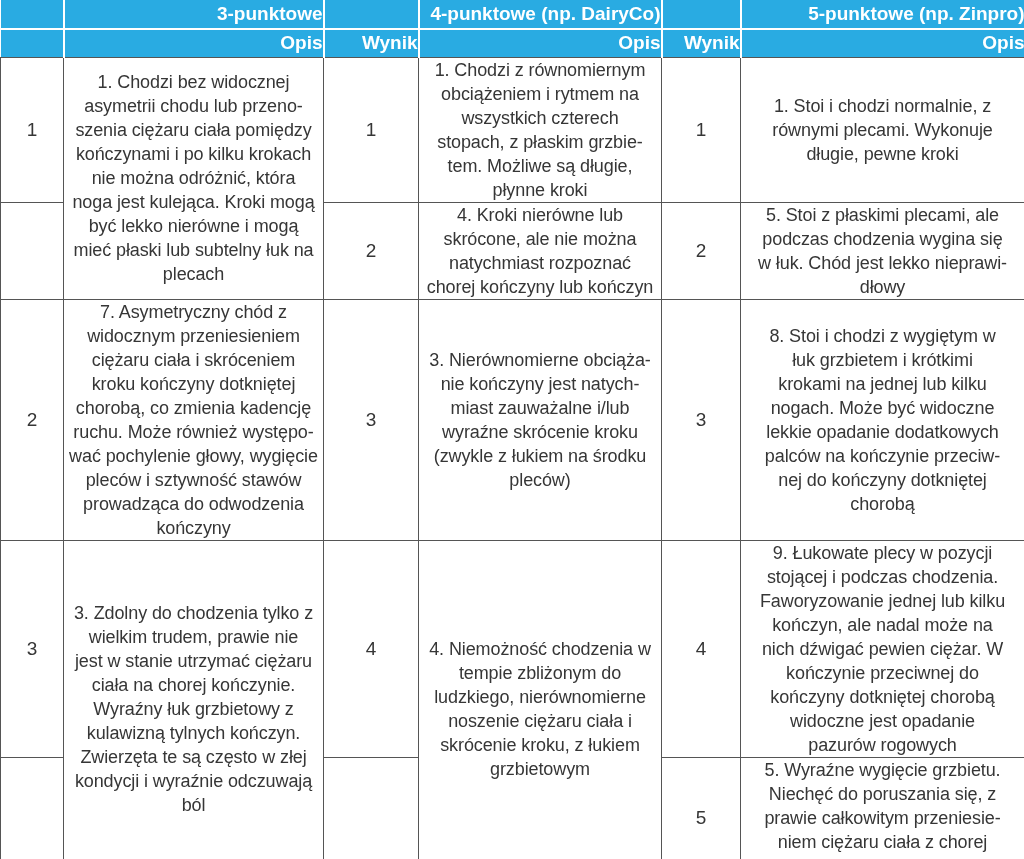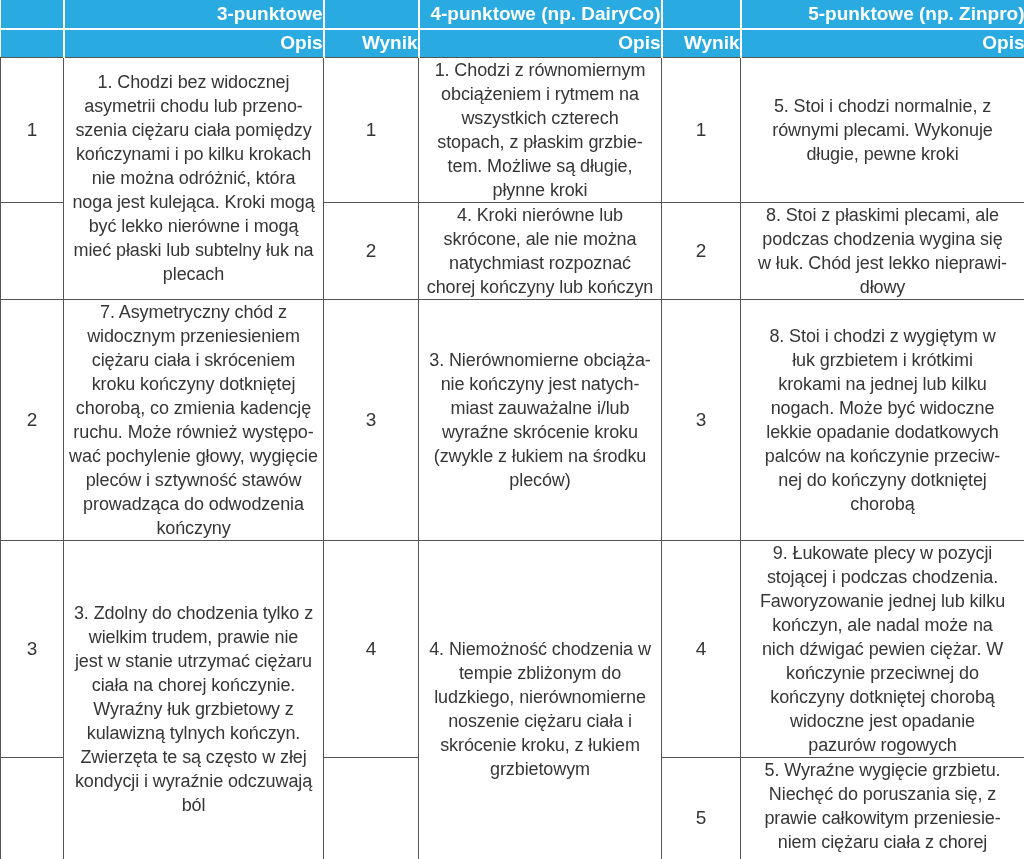--- a/index.html
+++ b/index.html
@@ -101,33 +101,33 @@
 mieć płaski lub subtelny łuk na
 plecach</td>
       <td class="score">1</td>
       <td class="desc">1. Chodzi z równomiernym
 obciążeniem i rytmem na
 wszystkich czterech
 stopach, z płaskim grzbie-
 tem. Możliwe są długie,
 płynne kroki</td>
       <td class="score">1</td>
-      <td class="desc">5. Stoi i chodzi normalnie, z
+      <td class="desc">1. Stoi i chodzi normalnie, z
 równymi plecami. Wykonuje
 długie, pewne kroki</td>
     </tr>
     <tr class="r2">
       <td class="score"></td>
       <td class="score">2</td>
       <td class="desc">4. Kroki nierówne lub
 skrócone, ale nie można
 natychmiast rozpoznać
 chorej kończyny lub kończyn</td>
       <td class="score">2</td>
-      <td class="desc">8. Stoi z płaskimi plecami, ale
+      <td class="desc">5. Stoi z płaskimi plecami, ale
 podczas chodzenia wygina się
 w łuk. Chód jest lekko nieprawi-
 dłowy</td>
     </tr>
     <tr class="r3">
       <td class="score">2</td>
       <td class="desc">7. Asymetryczny chód z
 widocznym przeniesieniem
 ciężaru ciała i skróceniem
 kroku kończyny dotkniętej

